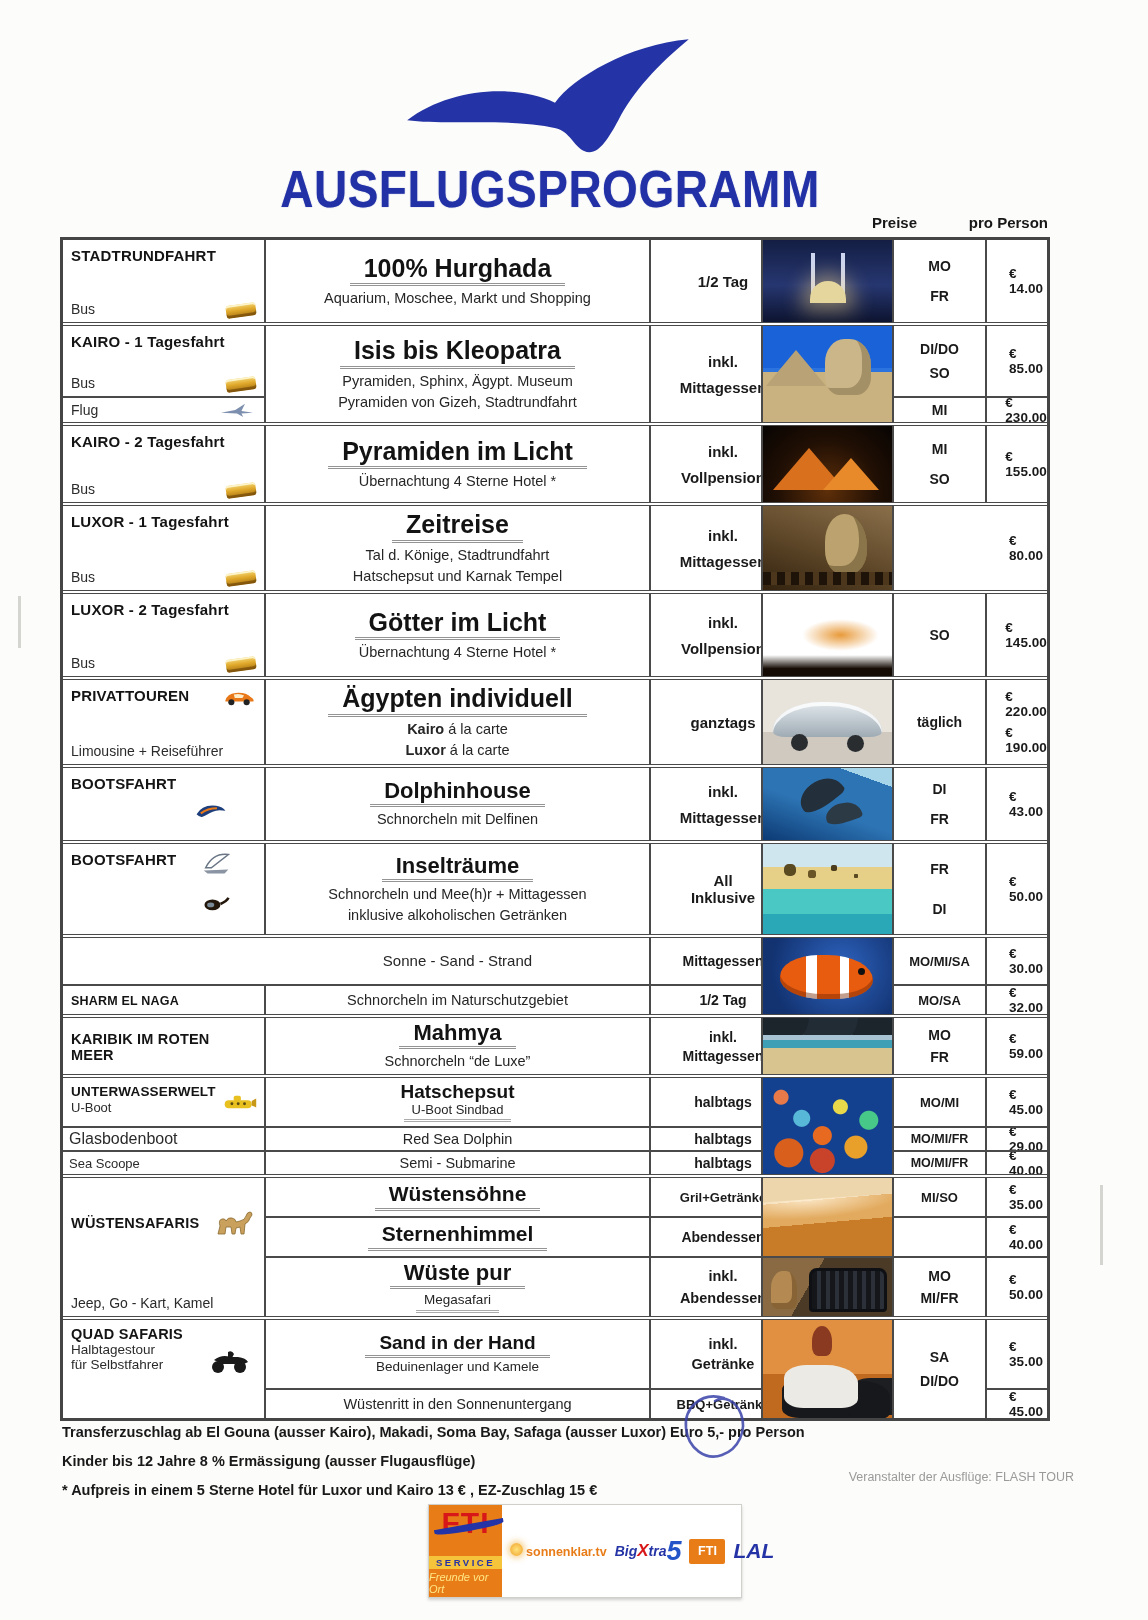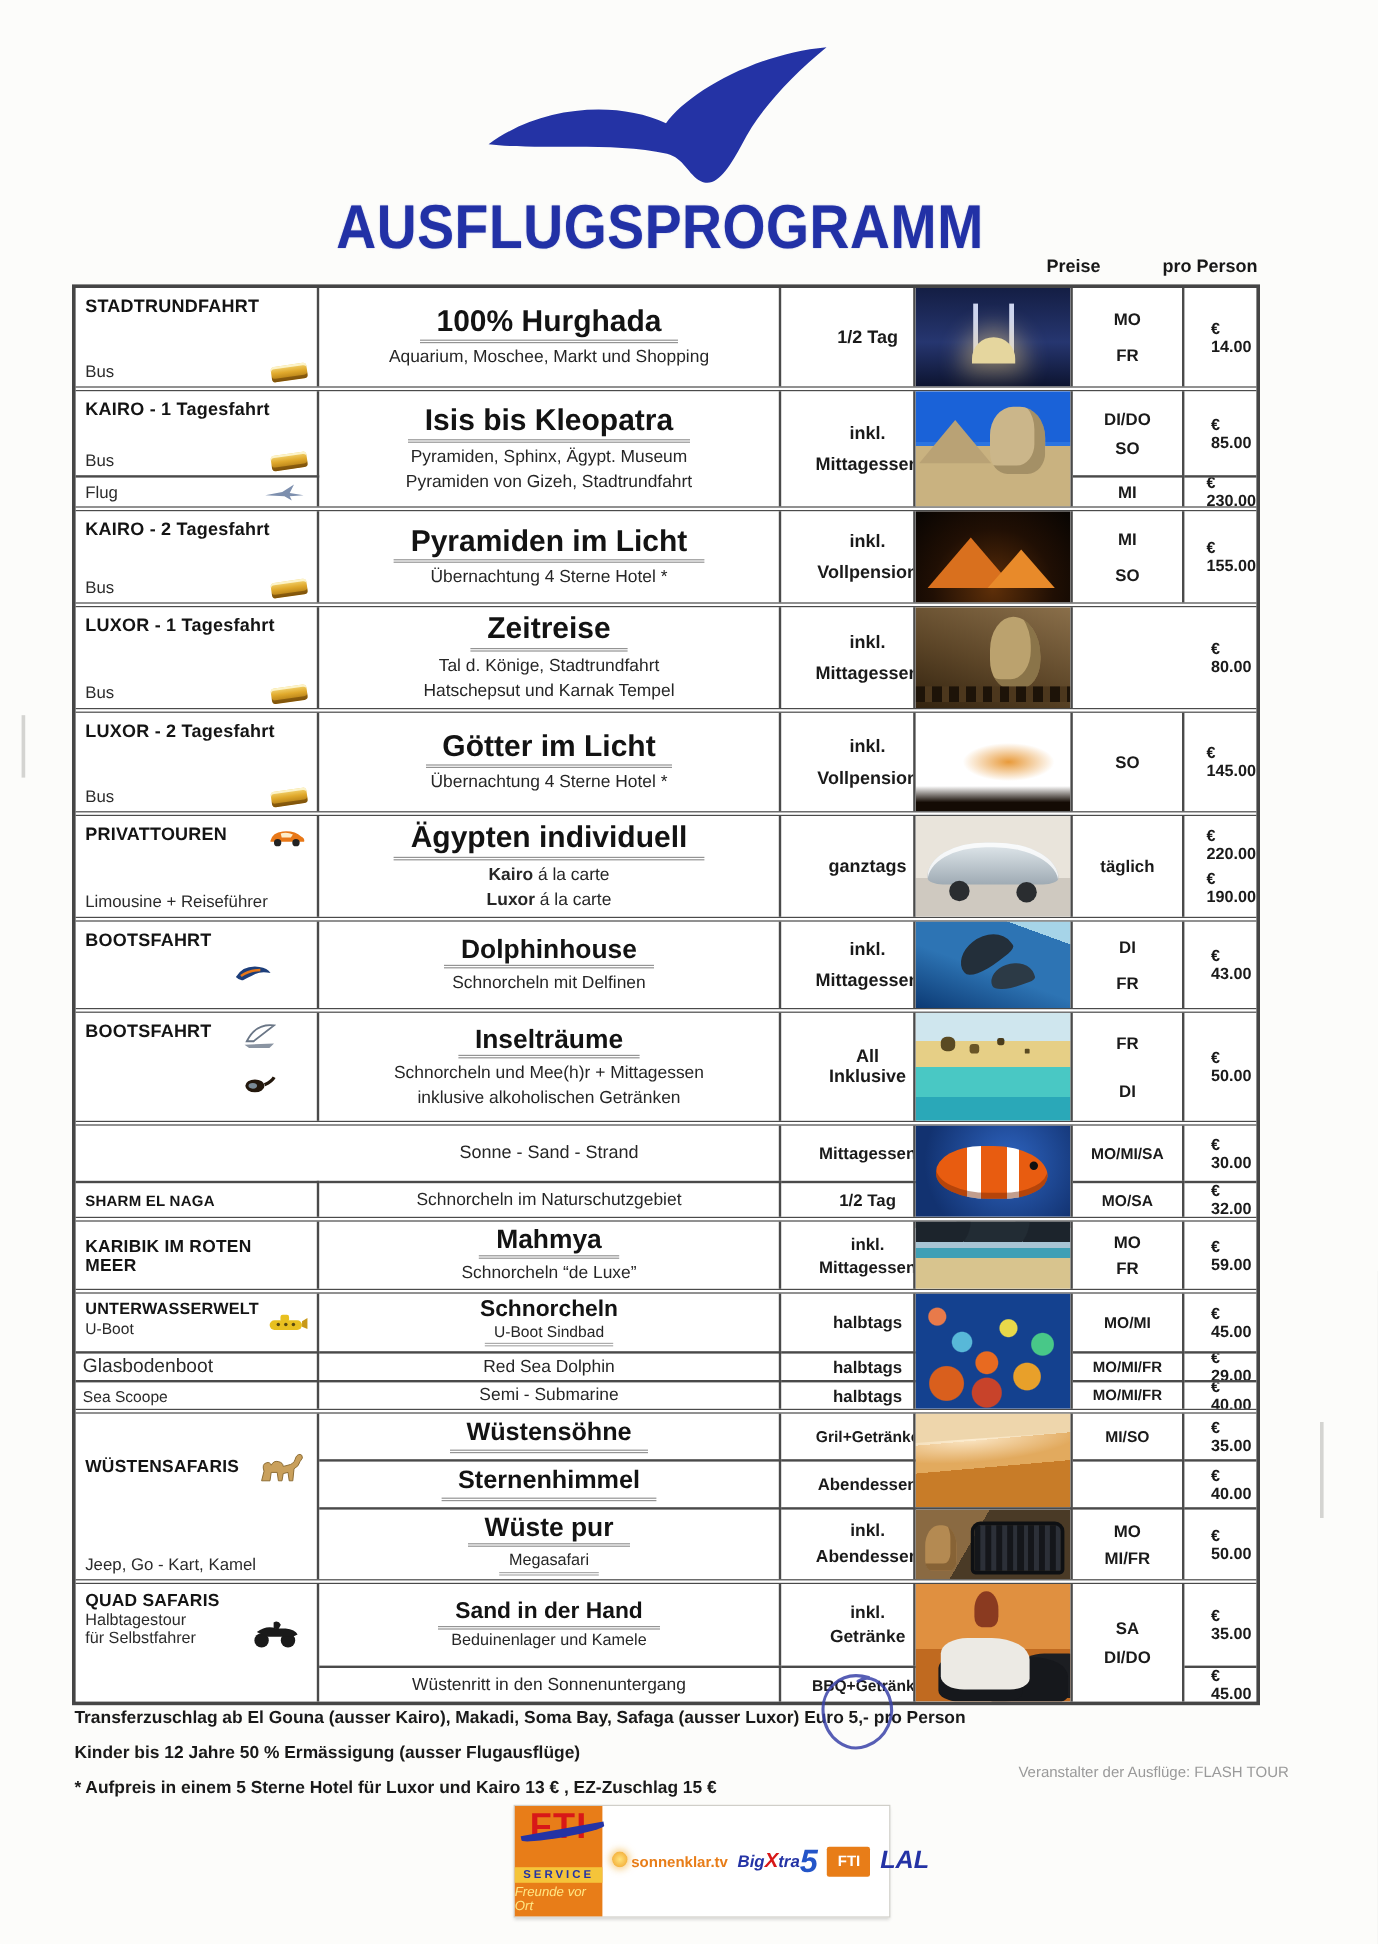--- a/index.html
+++ b/index.html
@@ -494,21 +494,21 @@
         </svg>
         <div class="sub" style="font-size:13px">U-Boot</div>
       </div>
       <div class="c col1 row2 bt" style="display:flex;align-items:center">
         <span class="sub" style="font-size:16px">Glasbodenboot</span>
       </div>
       <div class="c col1 row3 bt" style="display:flex;align-items:center">
         <span class="sub" style="font-size:13px">Sea Scoope</span>
       </div>
       <div class="c c-title col2 row1" style="gap:0">
-        <div class="ttl t19"><span>Schnorcheln</span></div>
+        <div class="ttl t19"><span>Hatschepsut</span></div>
         <div class="desc" style="font-size:13px"><span class="uline-thin">U-Boot Sindbad</span></div>
       </div>
       <div class="c c-title col2 row2 bt">
         <div class="desc">Red Sea Dolphin</div>
       </div>
       <div class="c c-title col2 row3 bt">
         <div class="desc">Semi - Submarine</div>
       </div>
       <div class="c c-meal col3 row1" style="font-size:14px">
         <span>halbtags</span>
@@ -635,21 +635,21 @@
       </div>
       <div class="c c-price col6 row2 bt">
         <span>€ 45.00</span>
       </div>
     </div>
 
   </div>
 
   <div class="notes">
     <div>Transferzuschlag ab El Gouna (ausser Kairo), Makadi, Soma Bay, Safaga (ausser Luxor) Euro 5,- pro Person</div>
-    <div>Kinder bis 12 Jahre 50 % Ermässigung (ausser Flugausflüge)</div>
+    <div>Kinder bis 12 Jahre 8 % Ermässigung (ausser Flugausflüge)</div>
     <div>* Aufpreis in einem 5 Sterne Hotel für Luxor und Kairo 13 € , EZ-Zuschlag 15 €</div>
   </div>
   <div class="organizer">Veranstalter der Ausflüge: FLASH TOUR</div>
 
   <svg class="pen-circle" width="1148" height="1620" viewBox="0 0 1148 1620">
     <path d="M724 1398 C700 1391 684 1409 686 1428 C688 1449 706 1461 722 1455
              C739 1449 747 1430 741 1414 C736 1401 724 1395 715 1401" fill="none" stroke="#3a42a8" stroke-width="2.6" opacity="0.85" stroke-linecap="round"></path>
   </svg>
 
   <div class="logos">

